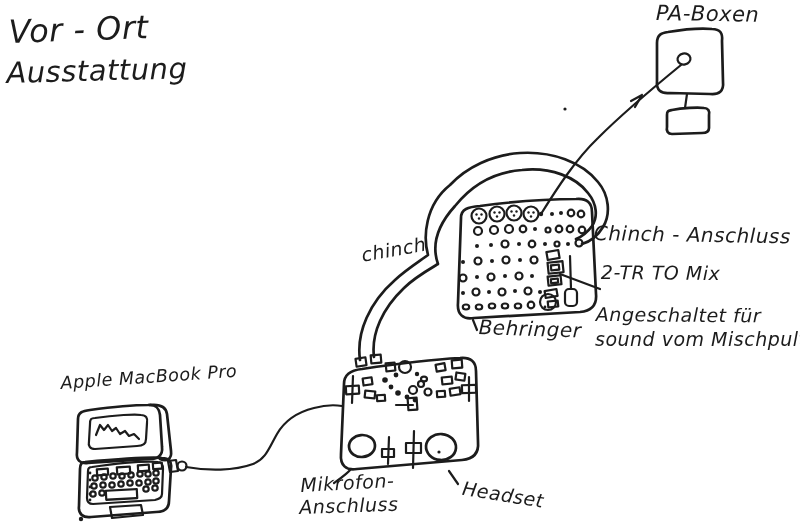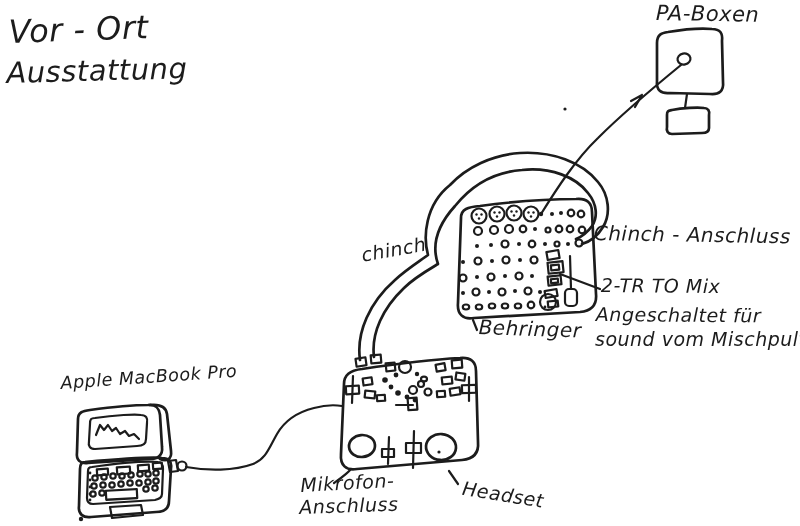--- a/index.html
+++ b/index.html
@@ -21,21 +21,21 @@
     font-style:italic;
     letter-spacing:.5px;
     line-height:1.05;
     transform-origin:left top;
   }
   #title-line1{left:8px;top:16px;font-size:32px;transform:rotate(-2deg);}
   #title-line2{left:6px;top:58px;font-size:29px;transform:rotate(-1.5deg);}
   #pa-label{left:656px;top:2px;font-size:21px;transform:rotate(1deg);}
   #chinch-label{left:360px;top:246px;font-size:19px;transform:rotate(-10deg);}
   #chinch-anschluss-label{left:594px;top:223px;font-size:20px;transform:rotate(1deg);}
-  #note-line1{left:601px;top:276px;font-size:19px;transform:rotate(0.5deg);}
+  #note-line1{left:601px;top:263px;font-size:19px;transform:rotate(0.5deg);}
   #note-line2{left:596px;top:305px;font-size:19px;transform:rotate(0.5deg);}
   #note-line3{left:595px;top:330px;font-size:19px;}
   #behringer-label{left:479px;top:317px;font-size:20px;transform:rotate(2deg);}
   #laptop-label{left:60px;top:374px;font-size:17.5px;transform:rotate(-4deg);}
   #mic-label-line1{left:300px;top:476px;font-size:19px;transform:rotate(-3deg);}
   #mic-label-line2{left:299px;top:498px;font-size:19px;transform:rotate(-2deg);}
   #headset-label{left:464px;top:479px;font-size:19px;transform:rotate(9deg);}
 </style>
 </head>
 <body>

